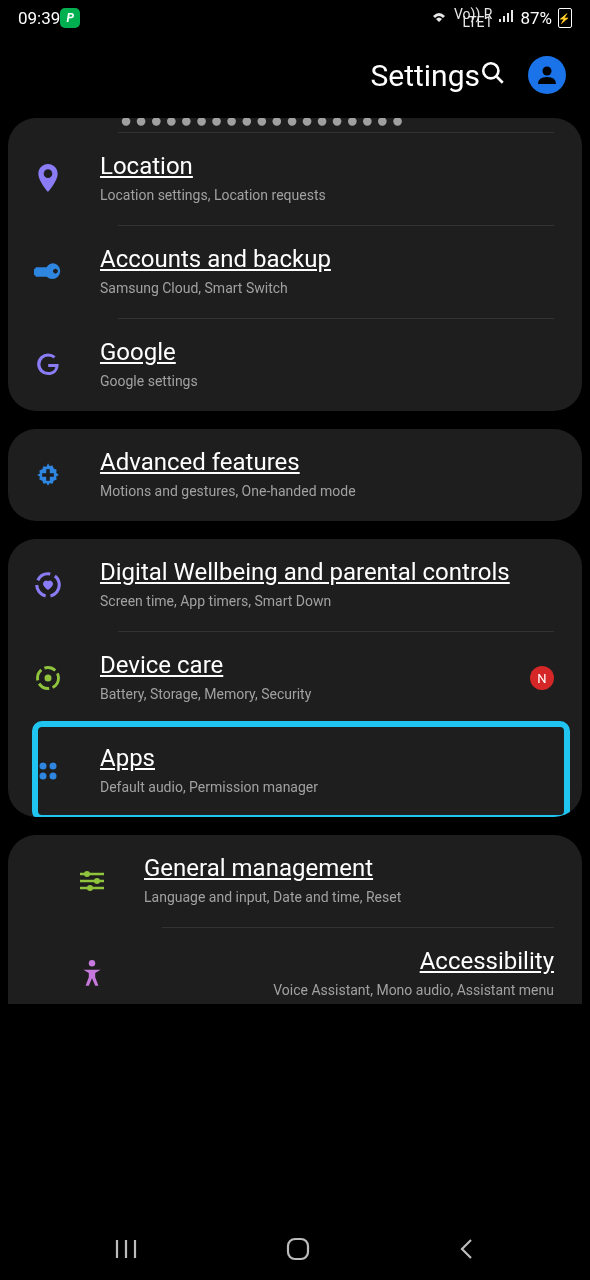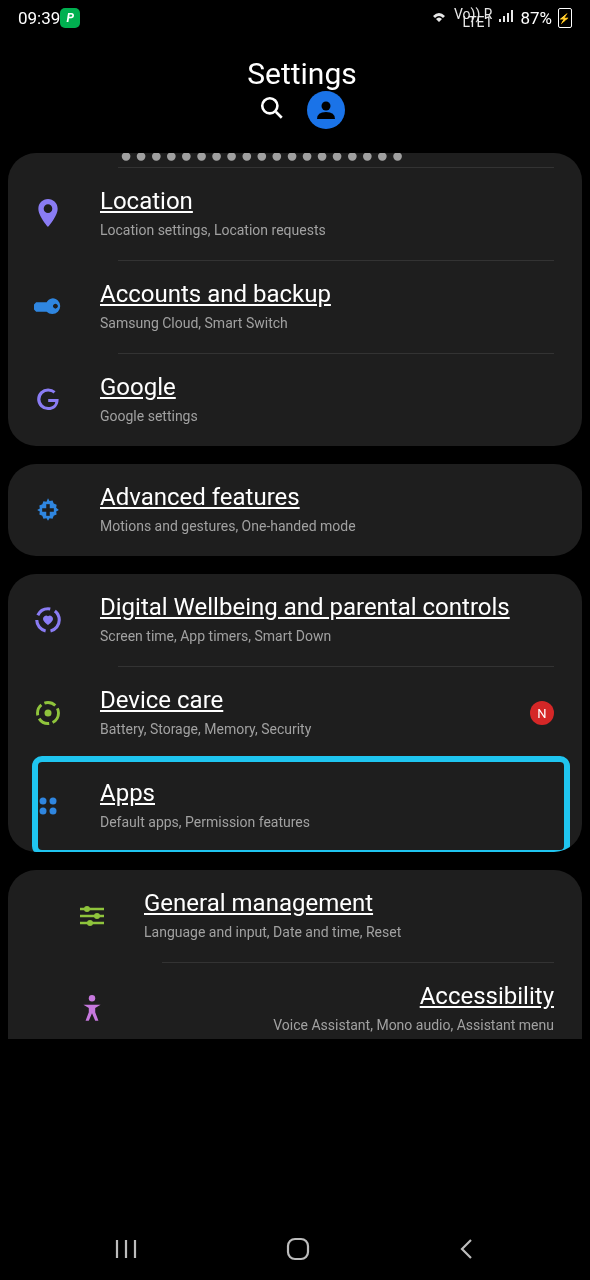--- a/index.html
+++ b/index.html
@@ -38,21 +38,20 @@
       display: flex; align-items: center; justify-content: center;
       font-size: 10px;
     }
 
     
     .header {
       display: flex;
       align-items: center;
       justify-content: flex-end;
       padding: 22px 24px 24px 38px;
-      flex-direction: column;
     }
     .header-title {
       color: #ffffff;
       font-size: 30px;
       font-weight: 400;
     }
     .header-actions { display: flex; align-items: center; gap: 22px; }
     .avatar {
       width: 38px; height: 38px;
       background: #1a73e8;
@@ -292,21 +291,21 @@
       <div class="row-icon">
         <svg width="24" height="24" viewBox="0 0 24 24">
             <circle cx="7" cy="7" r="3.5" fill="#2f86e0"></circle>
             <circle cx="17" cy="7" r="3.5" fill="#2f86e0"></circle>
             <circle cx="7" cy="17" r="3.5" fill="#2f86e0"></circle>
             <circle cx="17" cy="17" r="3.5" fill="#2f86e0"></circle>
           </svg>
       </div>
       <div class="row-text">
         <div class="row-title">Apps</div>
-        <div class="row-subtitle">Default apps, Permission features</div>
+        <div class="row-subtitle">Default audio, Permission manager</div>
       </div>
     </div>
   </div>
 
   <div class="group group-last" style="border-bottom-left-radius:0;border-bottom-right-radius:0;padding-left:44px;">
     <div class="row">
       <div class="row-icon">
         <svg width="28" height="24" viewBox="0 0 28 24">
             <line x1="2" y1="5" x2="26" y2="5" stroke="#8fc43c" stroke-width="2.5"></line>
             <circle cx="9" cy="5" r="3" fill="#8fc43c"></circle>

